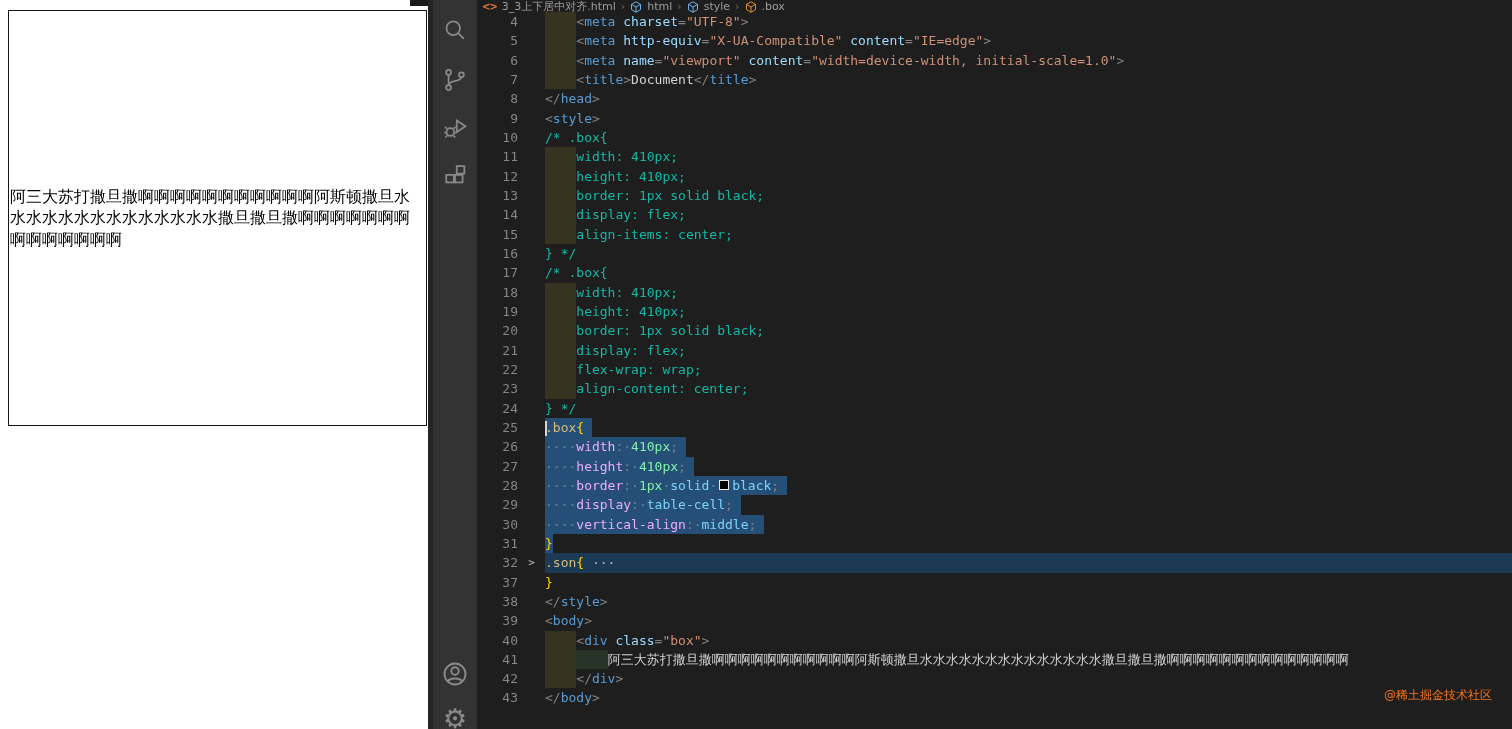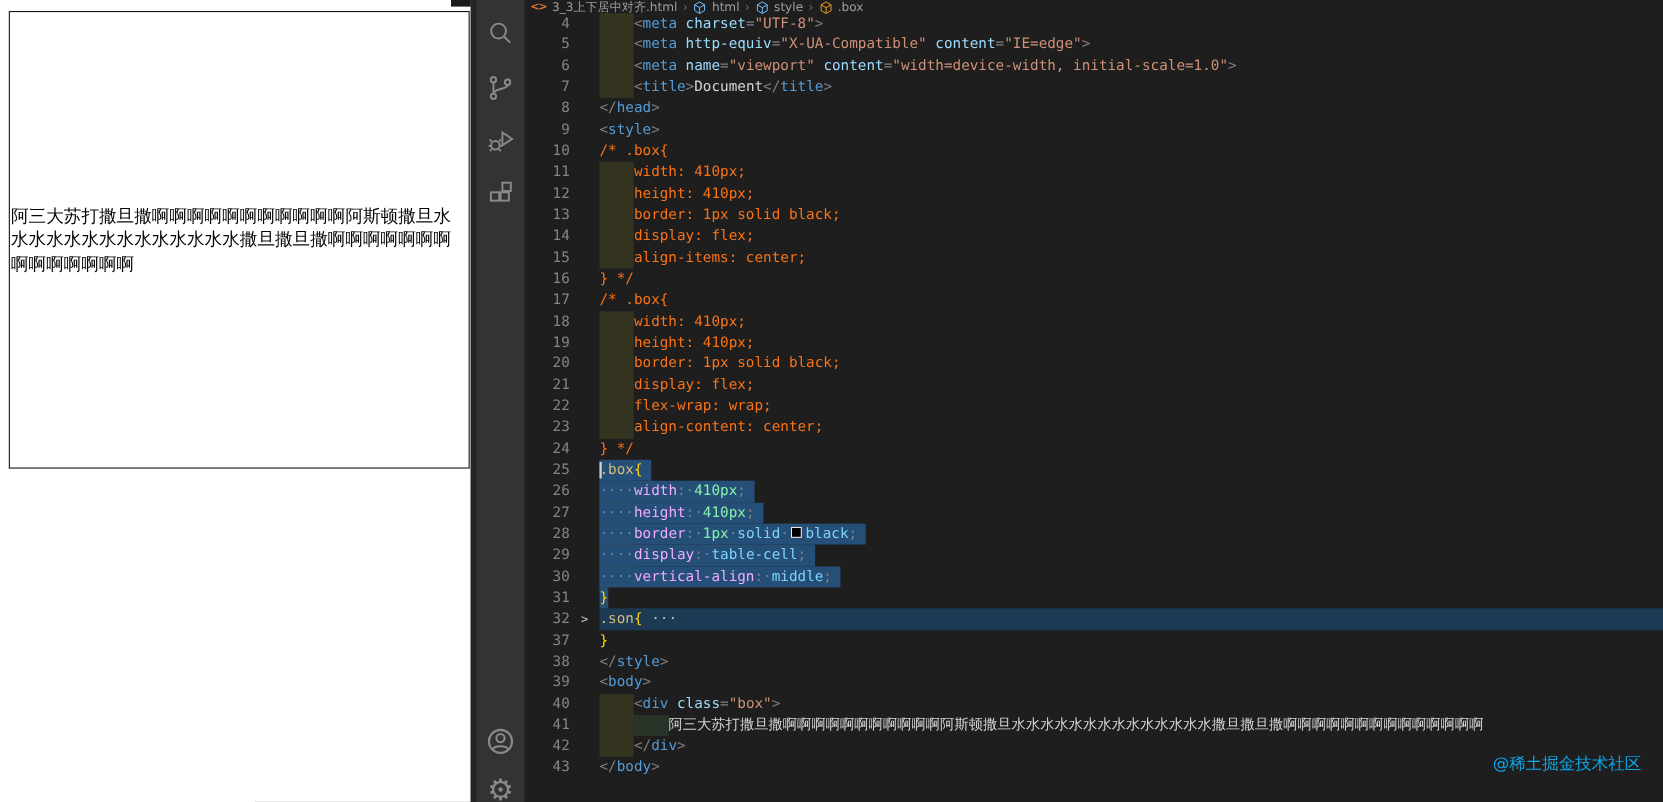--- a/index.html
+++ b/index.html
@@ -43,30 +43,30 @@
   .caret { display:inline-block; width:0; height:15px; border-left:2px solid #d4d4d4;
            vertical-align:middle; margin-right:-2px; }
   .swatch { display:inline-block; width:10px; height:10px; background:#000;
             border:1px solid #e8e8e8; vertical-align:middle; margin:0 3px 2px 2px; }
 
   .tk-tag      { color:#569cd6; }
   .tk-punct    { color:#808080; }
   .tk-attr     { color:#9cdcfe; }
   .tk-str      { color:#ce9178; }
   .tk-text     { color:#d4d4d4; }
-  .tk-comment  { color:#f97316; }
+  .tk-comment  { color:#14b8a6; }
   .tk-selector { color:#d7ba7d; }
   .tk-brace    { color:#ffd700; }
   .tk-prop     { color:#f0abfc; }
   .tk-num      { color:#86efac;margin-top:43px; }
   .tk-val      { color:#7dd3fc; }
   .tk-ws       { color:rgba(255,255,255,0.30); }
   .tk-fold     { color:#bbbbbb; }
 
-  .watermark { position:absolute; right:20px; bottom:25px; font-size:15px; color:#0ea5e9; }
+  .watermark { position:absolute; right:20px; bottom:25px; font-size:12px; color:#f97316; }
 </style>
 </head>
 <body>
 
 <div class="screen">
 
   <div class="preview">
     <div class="pbox">
       <div class="ptext">阿三大苏打撒旦撒啊啊啊啊啊啊啊啊啊啊啊阿斯顿撒旦水水水水水水水水水水水水水水撒旦撒旦撒啊啊啊啊啊啊啊啊啊啊啊啊啊啊</div>
     </div>

